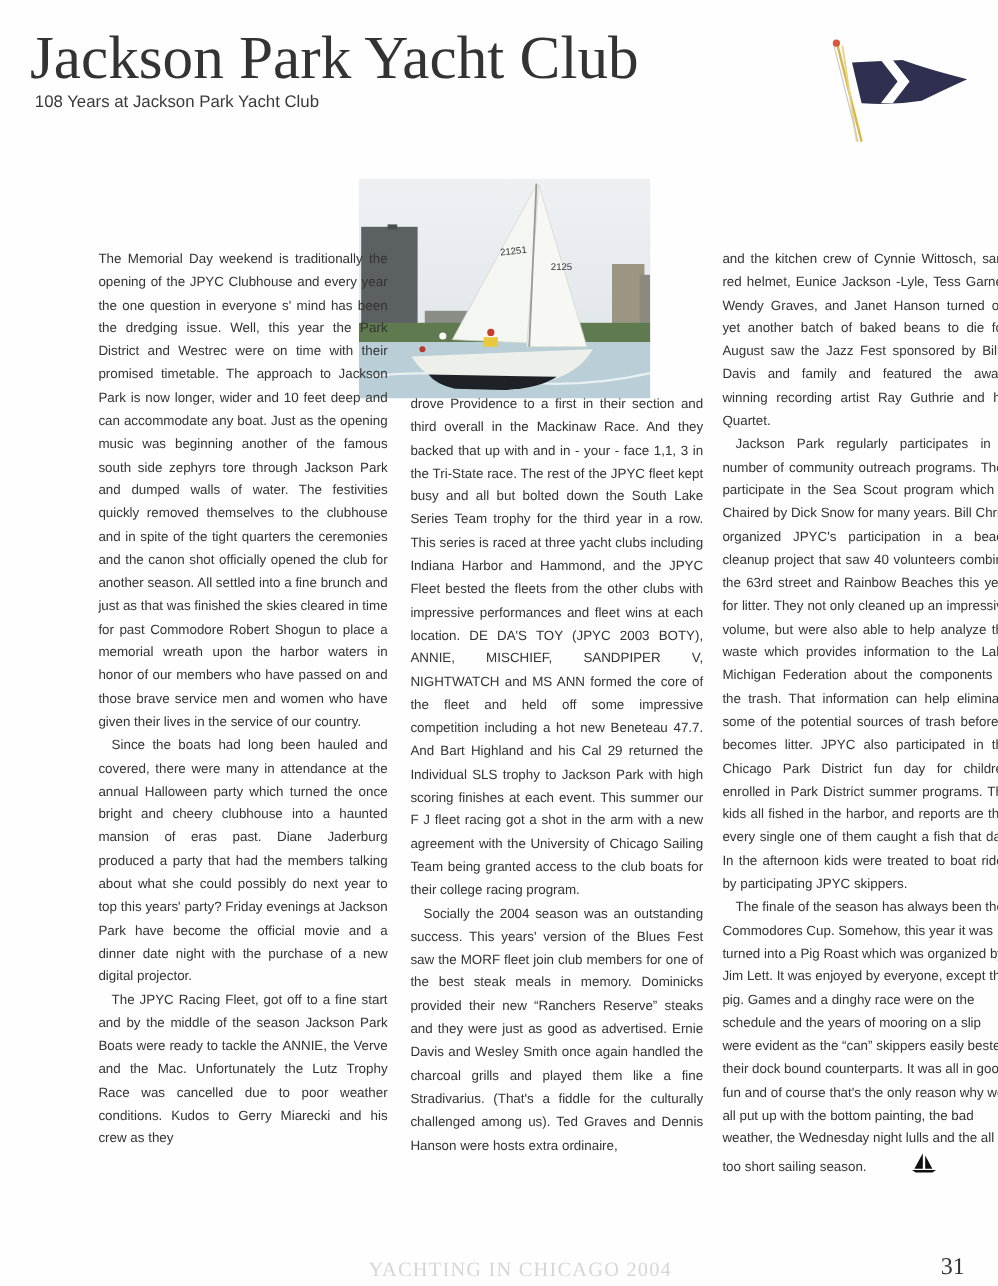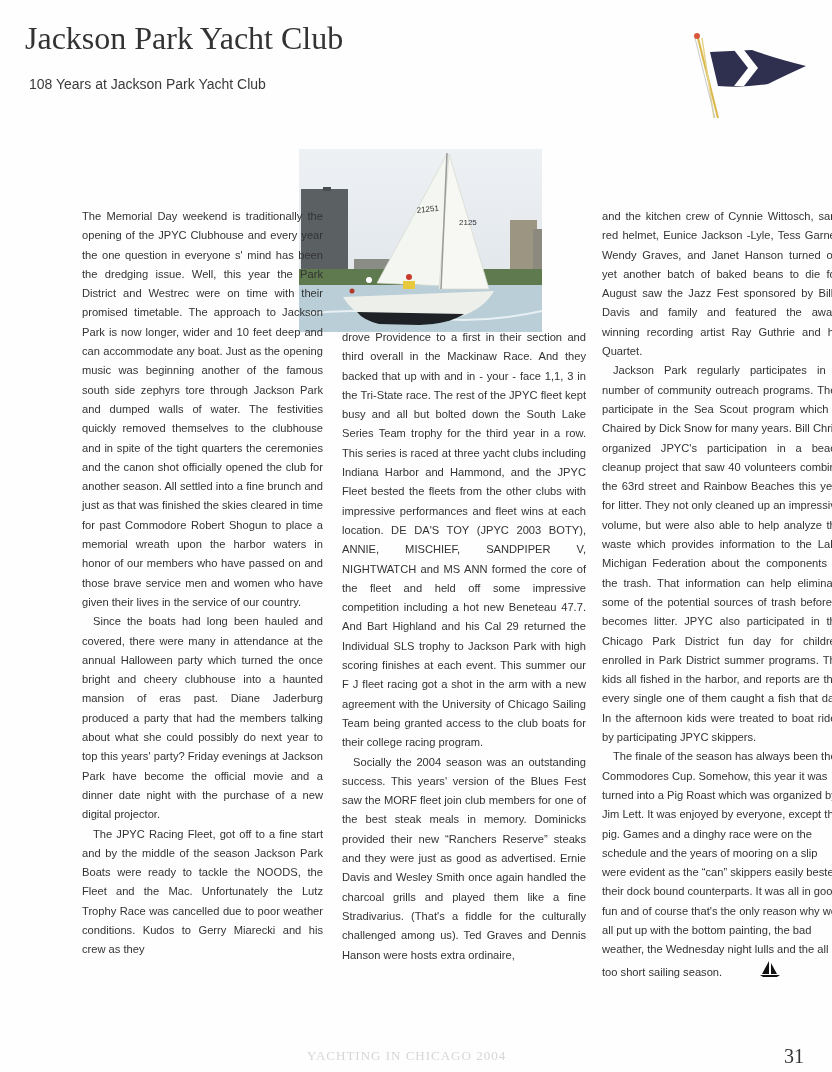--- a/index.html
+++ b/index.html
@@ -1,27 +1,27 @@
 <!DOCTYPE html>
 <html><head>
 <meta charset="utf-8">
 <style>
   html, body { margin:0; padding:0; }
   body { width:832px; height:1072px; background:#fefefe; position:relative; overflow:hidden; font-family:"Liberation Sans","DejaVu Sans",sans-serif; color:#2e2e2e; }
-  .title { position:absolute; left:25px; top:20px; font-family:"Liberation Serif","DejaVu Serif",serif; font-size:32px; color:#333; letter-spacing:0px; margin:0; font-weight:normal; }
+  .title { position:absolute; left:25px; top:20px; font-family:"Liberation Serif","DejaVu Serif",serif; font-size:51px; color:#333; letter-spacing:0px; margin:0; font-weight:normal; }
   .subtitle { position:absolute; left:29px; top:76px; font-size:14px; color:#3a3a3a; margin:0; font-weight:normal; }
   .burgee { position:absolute; left:684px; top:26px; width:130px; height:98px; }
   .photo { position:absolute; left:299px; top:149px; width:243px; height:183px; overflow:hidden; background:#f2f4f5; }
   .col { position:absolute; font-size:11.15px; line-height:19.3px; text-align:justify; color:#333;margin-left:40px; }
   .col p { margin:0; }
   .col p.indent { text-indent:11px; }
   .col1 { left:42px; top:207px; width:241px; }
   .col2 { left:302px; top:328px; width:244px; }
   .col3 { left:562px; top:207px; width:240px; }
-  .footer { position:absolute; left:307px; top:1048px; font-family:"Liberation Serif","DejaVu Serif",serif; font-size:13px; letter-spacing:1px; color:#d6d6d6; }
+  .footer { position:absolute; left:307px; top:1048px; font-family:"Liberation Serif","DejaVu Serif",serif; font-size:17px; letter-spacing:1px; color:#d6d6d6; }
   .pagenum { position:absolute; left:784px; top:1045px; font-family:Liberation Serif, serif; font-size:20px; color:#333; }
   .endmark { display:inline-block; vertical-align:-2px; margin-left:26px; }
 </style>
 </head>
 <body>
 
 <h1 class="title">Jackson Park Yacht Club</h1>
 <h2 class="subtitle">108 Years at Jackson Park Yacht Club</h2>
 
 <div class="burgee">
@@ -62,21 +62,21 @@
     <circle cx="110" cy="128" r="3" fill="#c83c2c"></circle>
     <rect x="104" y="132" width="12" height="8" fill="#e8c83c"></rect>
     <circle cx="70" cy="131" r="3" fill="#ffffff"></circle>
     <circle cx="53" cy="142" r="2.5" fill="#b23a2a"></circle>
   </svg>
 </div>
 
 <div class="col col1">
   <p>The Memorial Day weekend is traditionally the opening of the JPYC Clubhouse and every year the one question in everyone s' mind has been the dredging issue. Well, this year the Park District and Westrec were on time with their promised timetable. The approach to Jackson Park is now longer, wider and 10 feet deep and can accommodate any boat.  Just as the opening music was beginning another of the famous south side zephyrs tore through Jackson Park and dumped walls of water. The festivities quickly removed themselves to the clubhouse and in spite of the tight quarters the ceremonies and the canon shot officially opened the club for another season.  All settled into a fine brunch and just as that was finished the skies cleared in time for past Commodore Robert Shogun to place a memorial wreath upon the harbor waters in honor of our members who have passed on and those brave service men and women who have given their lives in the service of our country.</p>
   <p class="indent">Since the boats had long been hauled and covered, there were many in attendance at the annual Halloween party which turned the once bright and cheery clubhouse into a haunted mansion of eras past. Diane Jaderburg produced a party that had the members talking about what she could possibly do next year to top this years' party?  Friday evenings at Jackson Park have become the official movie and a dinner date night with the purchase of a new digital projector.</p>
-  <p class="indent">The JPYC Racing Fleet, got off to a fine start and by the middle of the season Jackson Park Boats were ready to tackle the NOODS, the Fleet and the Mac. Unfortunately the Lutz Trophy Race was cancelled due to poor weather conditions. Kudos to Gerry Miarecki and his crew as they</p>
+  <p class="indent">The JPYC Racing Fleet, got off to a fine start and by the middle of the season Jackson Park Boats were ready to tackle the ANNIE, the Verve and the Mac. Unfortunately the Lutz Trophy Race was cancelled due to poor weather conditions. Kudos to Gerry Miarecki and his crew as they</p>
 </div>
 
 <div class="col col2">
   <p>drove Providence to a first in their section and third overall in the Mackinaw Race. And they backed that up with and in - your - face 1,1, 3 in the Tri-State race.  The rest of the JPYC fleet kept busy and all but bolted down the South Lake Series Team trophy for the third year in a row. This series is raced at three yacht clubs including Indiana Harbor and Hammond, and the JPYC Fleet bested the fleets from the other clubs with impressive performances and fleet wins at each location. DE DA'S TOY (JPYC 2003 BOTY), ANNIE, MISCHIEF, SANDPIPER V, NIGHTWATCH and MS ANN formed the core of the fleet and held off some impressive competition including a hot new Beneteau 47.7. And Bart Highland and his Cal 29 returned the Individual SLS trophy to Jackson Park with high scoring finishes at each event. This summer our F J fleet racing got a shot in the arm with a new agreement with the University of Chicago Sailing Team being granted access to the club boats for their college racing program.</p>
   <p class="indent">Socially the 2004 season was an outstanding success. This years' version of the Blues Fest saw the MORF fleet join club members for one of the best steak meals in memory. Dominicks  provided their new “Ranchers Reserve” steaks and they were just as good as advertised.  Ernie Davis and Wesley Smith once again handled the charcoal grills and played them like a fine Stradivarius. (That's a fiddle for the culturally challenged among us).  Ted Graves and Dennis Hanson were hosts extra ordinaire,</p>
 </div>
 
 <div class="col col3">
   <p>and the kitchen crew of Cynnie Wittosch, sans red helmet, Eunice Jackson -Lyle, Tess Garner, Wendy Graves, and Janet Hanson turned out yet another batch of baked beans to die for.  August saw the Jazz Fest sponsored by Billie Davis and family and featured the award winning recording artist Ray Guthrie and his Quartet.</p>
   <p class="indent">Jackson Park regularly participates in a number of community outreach programs. They participate in the Sea Scout program which is Chaired by Dick Snow for many years.  Bill Christ organized JPYC's participation in a beach cleanup project that saw  40 volunteers combing the 63rd street and Rainbow Beaches this year for litter. They not only cleaned up an impressive volume, but were also able to help analyze the waste which provides information to the Lake Michigan Federation about the components of the trash. That information can help eliminate some of the potential sources of trash before it becomes litter. JPYC also participated in the Chicago Park District fun day for children enrolled in Park District summer programs. The kids all fished in the harbor, and reports are that every single one of them caught a fish that day. In the afternoon kids were treated to boat rides by participating JPYC skippers.</p>

